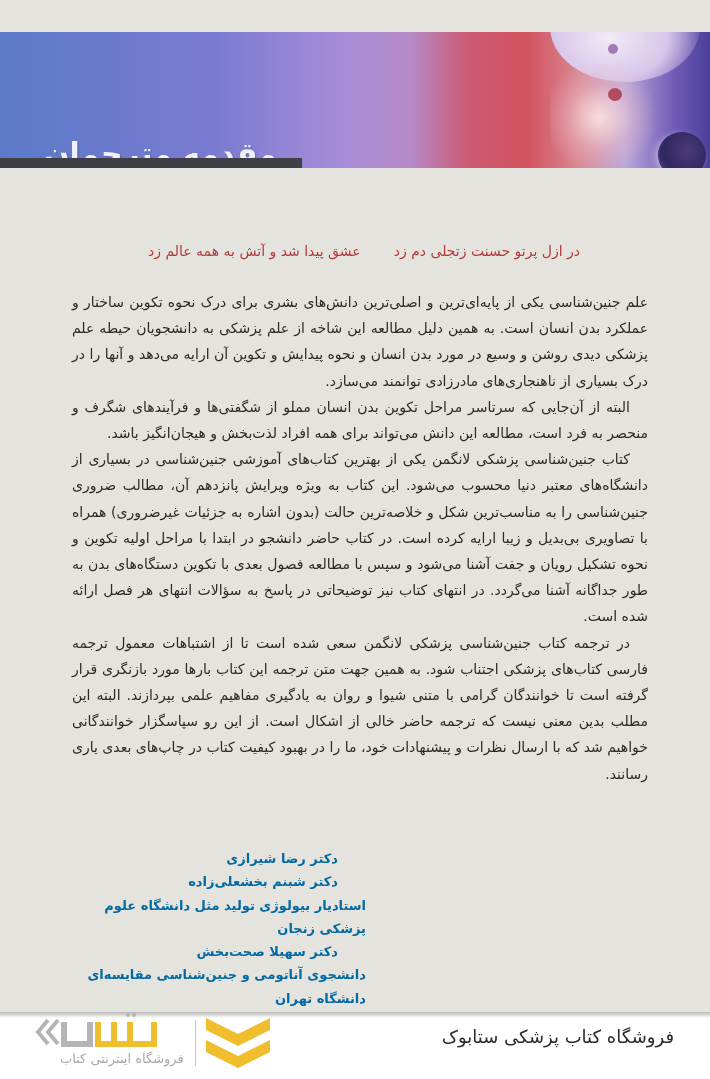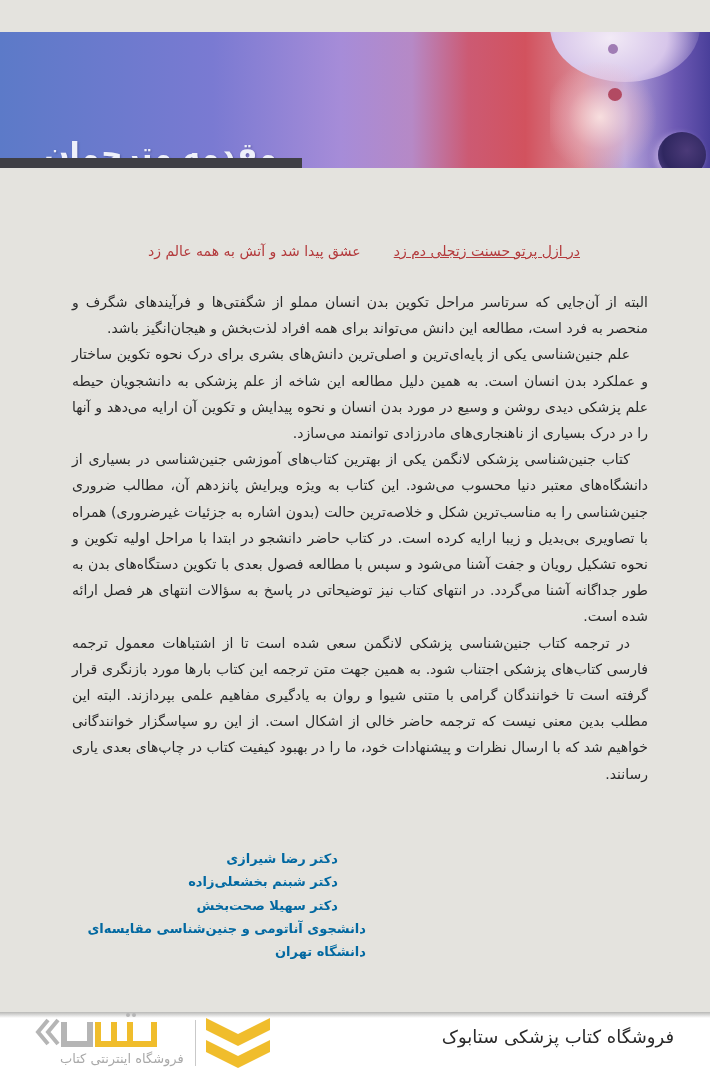--- a/index.html
+++ b/index.html
@@ -44,21 +44,21 @@
     background: #3f3f45; border-bottom: 1px solid #222;
   }
   .page-body {
     position: absolute; left: 0; top: 168px; width: 710px; height: 831px;
     background: #e4e3de;
   }
   .poem {
     position: absolute; top: 243px; left: 140px; width: 440px; height: 24px;
     color: #b33a3c; font-size: 14px; direction: rtl;
   }
-  .poem .hemistich-1 { position: absolute; right: 0; top: 0; text-decoration: underline; }
+  .poem .hemistich-1 { position: absolute; right: 0; top: 0; }
   .poem .hemistich-2 { position: absolute; left: 8px; top: 0; }
   .text-block {
     position: absolute; left: 72px; top: 289px; width: 576px;
     direction: rtl; text-align: justify; text-align-last: right;
     color: #2a2a2a; font-size: 14px; line-height: 26.2px;
   }
   .text-block p { margin: 0; text-indent: 0; }
   .text-block p + p { text-indent: 18px; }
   .signature {
     position: absolute; left: 66px; top: 847px; width: 300px;
@@ -111,29 +111,30 @@
 <div class="dark-bar"></div>
 
 <div class="page-body"></div>
 
 <div class="poem">
   <span class="hemistich-1">در ازل پرتو حسنت زتجلی دم زد</span>
   <span class="hemistich-2">عشق پیدا شد و آتش به همه عالم زد</span>
 </div>
 
 <div class="text-block">
+  <p>علم جنین‌شناسی یکی از پایه‌ای‌ترین و اصلی‌ترین دانش‌های بشری برای درک نحوه تکوین ساختار و عملکرد بدن انسان است. به همین دلیل مطالعه این شاخه از علم پزشکی به دانشجویان حیطه علم پزشکی دیدی روشن و وسیع در مورد بدن انسان و نحوه پیدایش و تکوین آن ارایه می‌دهد و آنها را در درک بسیاری از ناهنجاری‌های مادرزادی توانمند می‌سازد.</p>
   <p>البته از آن‌جایی که سرتاسر مراحل تکوین بدن انسان مملو از شگفتی‌ها و فرآیندهای شگرف و منحصر به فرد است، مطالعه این دانش می‌تواند برای همه افراد لذت‌بخش و هیجان‌انگیز باشد.</p>
-  <p>علم جنین‌شناسی یکی از پایه‌ای‌ترین و اصلی‌ترین دانش‌های بشری برای درک نحوه تکوین ساختار و عملکرد بدن انسان است. به همین دلیل مطالعه این شاخه از علم پزشکی به دانشجویان حیطه علم پزشکی دیدی روشن و وسیع در مورد بدن انسان و نحوه پیدایش و تکوین آن ارایه می‌دهد و آنها را در درک بسیاری از ناهنجاری‌های مادرزادی توانمند می‌سازد.</p>
   <p>کتاب جنین‌شناسی پزشکی لانگمن یکی از بهترین کتاب‌های آموزشی جنین‌شناسی در بسیاری از دانشگاه‌های معتبر دنیا محسوب می‌شود. این کتاب به ویژه ویرایش پانزدهم آن، مطالب ضروری جنین‌شناسی را به مناسب‌ترین شکل و خلاصه‌ترین حالت (بدون اشاره به جزئیات غیرضروری) همراه با تصاویری بی‌بدیل و زیبا ارایه کرده است. در کتاب حاضر دانشجو در ابتدا با مراحل اولیه تکوین و نحوه تشکیل رویان و جفت آشنا می‌شود و سپس با مطالعه فصول بعدی با تکوین دستگاه‌های بدن به طور جداگانه آشنا می‌گردد. در انتهای کتاب نیز توضیحاتی در پاسخ به سؤالات انتهای هر فصل ارائه شده است.</p>
   <p>در ترجمه کتاب جنین‌شناسی پزشکی لانگمن سعی شده است تا از اشتباهات معمول ترجمه فارسی کتاب‌های پزشکی اجتناب شود. به همین جهت متن ترجمه این کتاب بارها مورد بازنگری قرار گرفته است تا خوانندگان گرامی با متنی شیوا و روان به یادگیری مفاهیم علمی بپردازند. البته این مطلب بدین معنی نیست که ترجمه حاضر خالی از اشکال است. از این رو سپاسگزار خوانندگانی خواهیم شد که با ارسال نظرات و پیشنهادات خود، ما را در بهبود کیفیت کتاب در چاپ‌های بعدی یاری رسانند.</p>
 </div>
 
 <div class="signature">
   <div class="name">دکتر رضا شیرازی</div>
   <div class="name">دکتر شبنم بخشعلی‌زاده</div>
+  <div>استادیار بیولوژی تولید مثل دانشگاه علوم پزشکی زنجان</div>
   <div class="name">دکتر سهیلا صحت‌بخش</div>
   <div>دانشجوی آناتومی و جنین‌شناسی مقایسه‌ای دانشگاه تهران</div>
 </div>
 
 <div class="footer">
   <div class="shadow-line"></div>
   <div class="store-name">فروشگاه کتاب پزشکی ستابوک</div>
 </div>
 
 <svg class="logo" viewBox="0 0 240 62">

